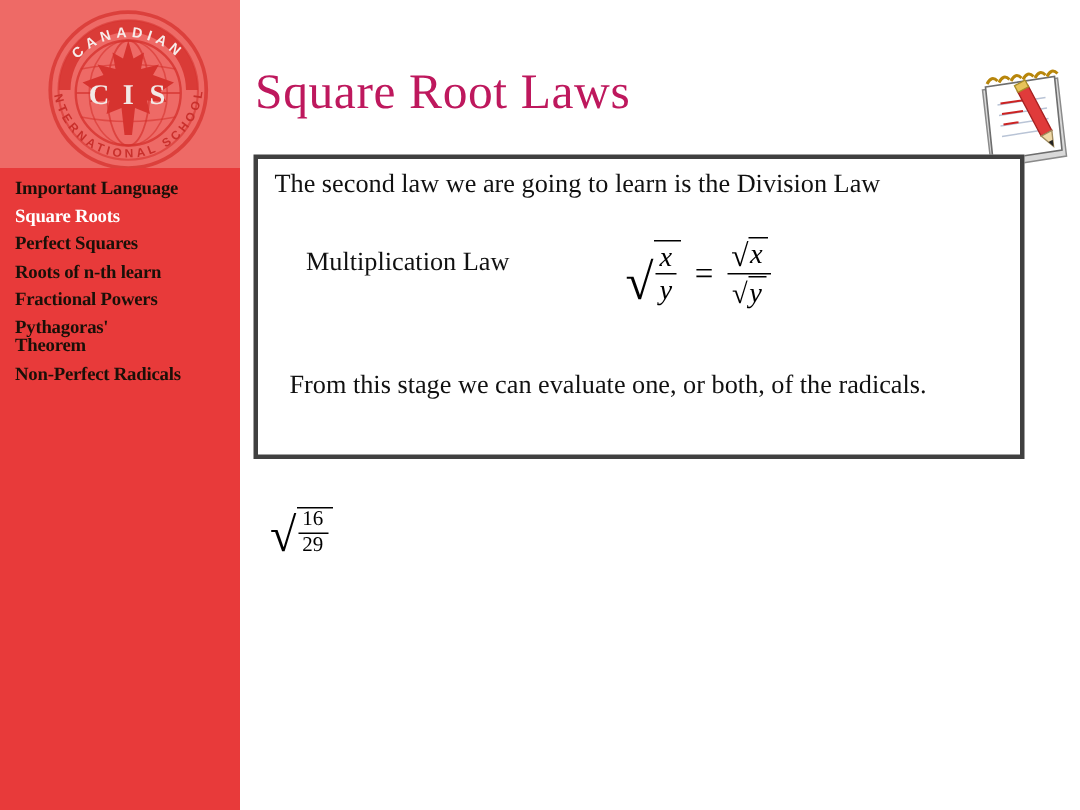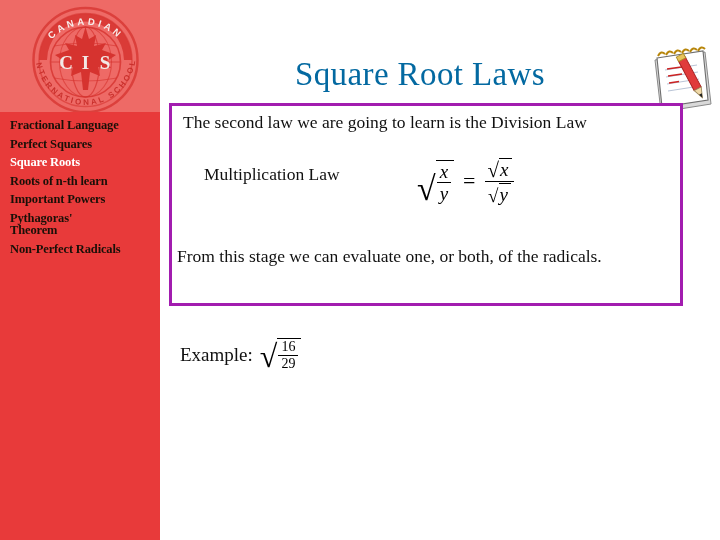--- a/index.html
+++ b/index.html
@@ -65,37 +65,37 @@
     white-space: pre-line;
   }
   .nav-item.active {
     color: #ffffff;
   }
 
   
   .title {
     position: absolute;
     left: 170px;
-    top: 56px;
+    top: 44px;
     width: 500px;
     font-family: "Liberation Serif", serif;
     font-size: 33px;
-    color: #0369a1;
+    color: #be185d;
     letter-spacing: 0.4px;
-    text-align: center;
+    text-align: left;
   }
 
   
   .content-box {
     position: absolute;
     left: 169px;
     top: 103px;
     width: 514px;
     height: 203px;
-    border: 3px solid #a21caf;
+    border: 3px solid #404040;
     background: #ffffff;
     box-sizing: border-box;
   }
 
   .lead-line {
     position: absolute;
     left: 11px;
     top: 6px;
     font-family: "Liberation Serif", serif;
     font-size: 17.5px;
@@ -109,21 +109,21 @@
     top: 58px;
     font-family: "Liberation Serif", serif;
     font-size: 17.5px;
     color: #111111;
     white-space: nowrap;
     margin-left: 21px;
   }
 
   .closing-line {
     position: absolute;
-    left: 5px;
+    left: 21px;
     top: 140px;
     width: 470px;
     font-family: "Liberation Serif", serif;
     font-size: 17.5px;
     color: #111111;
     line-height: 1.22;
   }
 
   
   .formula-main {
@@ -242,25 +242,25 @@
             <textPath href="#arcTop" startOffset="50%" text-anchor="middle">CANADIAN</textPath>
           </text>
           <text font-family="Liberation Sans, sans-serif" font-size="8" letter-spacing="2.4" fill="#c9302c" font-weight="bold">
             <textPath href="#arcBot" startOffset="50%" text-anchor="middle">INTERNATIONAL SCHOOL</textPath>
           </text>
         </svg>
       </div>
     </div>
 
     <nav class="nav">
-      <div class="nav-item">Fractional Language</div>
+      <div class="nav-item">Important Language</div>
+      <div class="nav-item active">Square Roots</div>
       <div class="nav-item">Perfect Squares</div>
-      <div class="nav-item active">Square Roots</div>
       <div class="nav-item">Roots of n-th learn</div>
-      <div class="nav-item">Important Powers</div>
+      <div class="nav-item">Fractional Powers</div>
       <div class="nav-item">Pythagoras'
 Theorem</div>
       <div class="nav-item">Non-Perfect Radicals</div>
     </nav>
   </div>
 
   <div class="title">Square Root Laws</div>
 
   <div class="notepad">
     <svg width="72" height="68" viewBox="0 0 72 68" aria-hidden="true">
@@ -332,21 +332,20 @@
             <span class="rad-body">y</span>
           </span>
         </span>
       </span>
     </div>
 
     <div class="closing-line">From this stage we can evaluate one, or both, of the radicals.</div>
   </div>
 
   <div class="example-row">
-    <span class="example-label">Example:</span>
     <span class="math">
       <span class="radical">
         <span class="rad-sign" style="font-size:32px; font-style:normal; line-height:0.86;">√</span>
         <span class="rad-body">
           <span class="frac" style="font-size:14px; font-style:normal;text-align:right;">
             <span class="num">16</span>
             <span class="den">29</span>
           </span>
         </span>
       </span>

